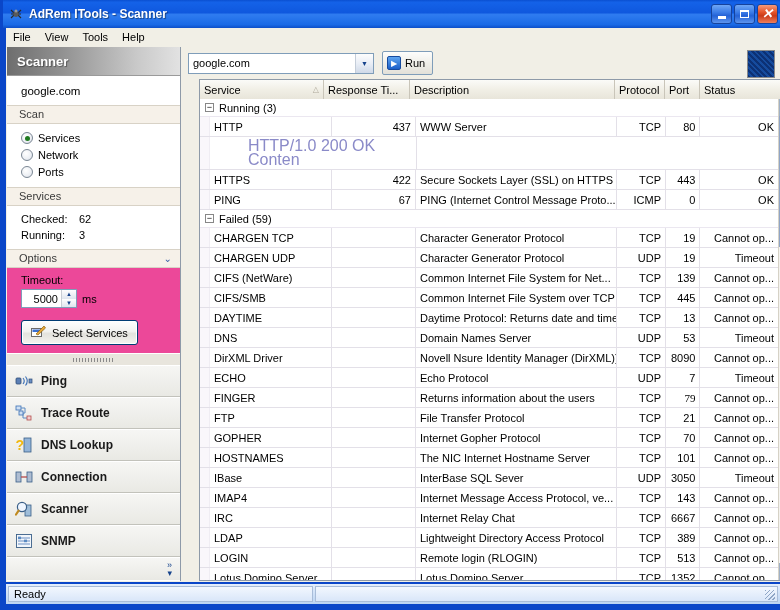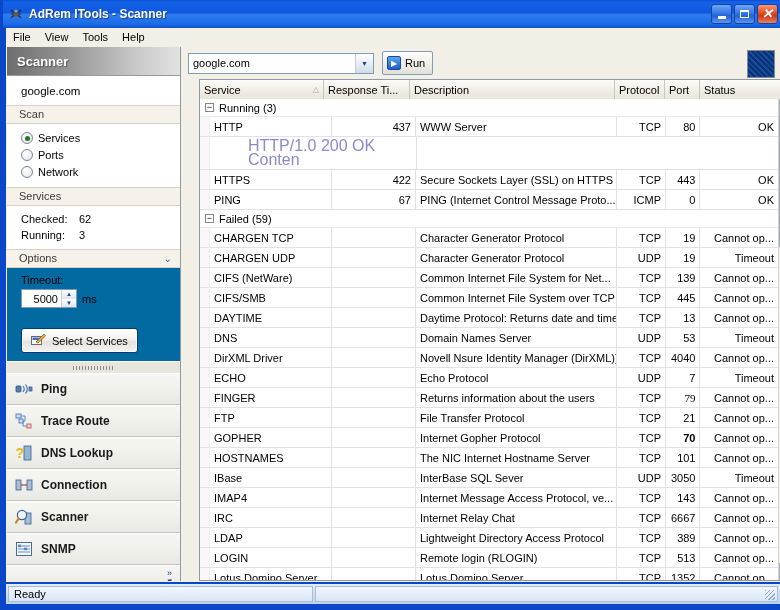--- a/index.html
+++ b/index.html
@@ -104,23 +104,23 @@
     margin-right:5px;position:relative;flex:0 0 auto;
   }
   .radio.on::after{
     content:"";position:absolute;left:2.5px;top:2.5px;width:5px;height:5px;
     border-radius:50%;background:#1f7a1f;
   }
   .radio-row span{font-size:11px;color:#000;}
   .kv{display:flex;font-size:11px;color:#000;line-height:16px;}
   .kv .k{width:58px;}
   .kv .v{}
-  .opt-body{background:#0369a1;padding:6px 0 8px 14px;}
+  .opt-body{background:#ec4899;padding:6px 0 8px 14px;}
   .lbl{font-size:11px;color:#000;margin-bottom:3px;}
-  .spin-wrap{display:flex;align-items:center;margin-bottom:20px;}
+  .spin-wrap{display:flex;align-items:center;margin-bottom:12px;}
   .spin{
     width:56px;height:19px;border:1px solid #7f9db9;background:#fff;
     box-sizing:border-box;display:flex;align-items:center;
   }
   .spin .val{flex:1;text-align:right;padding-right:3px;font-size:11px;}
   .spin .arrows{
     width:14px;height:17px;display:flex;flex-direction:column;
     border-left:1px solid #c8cdd4;
   }
   .spin .arrows i{
@@ -354,25 +354,25 @@
         <span>Scan</span>
       </div>
 
       <div class="sb-body">
         <div class="radio-row">
           <span class="radio on"></span>
           <span>Services</span>
         </div>
         <div class="radio-row">
           <span class="radio"></span>
-          <span>Ports</span>
+          <span>Network</span>
         </div>
         <div class="radio-row">
           <span class="radio"></span>
-          <span>Network</span>
+          <span>Ports</span>
         </div>
       </div>
 
       <div class="sb-group">
         <span>Services</span>
       </div>
 
       <div class="sb-body">
         <div class="kv">
           <span class="k">Checked:</span>
@@ -625,21 +625,21 @@
               <span class="cell r" style="width: 50px;">UDP</span>
               <span class="cell r" style="width: 35px;">53</span>
               <span class="cell r" style="width: 79px; border-right: none;">Timeout</span>
             </div>
             <div class="row">
               <span class="gutter"></span>
               <span class="cell" style="width: 124px;">DirXML Driver</span>
               <span class="cell r" style="width: 86px;"></span>
               <span class="cell" style="width: 205px;">Novell Nsure Identity Manager (DirXML))</span>
               <span class="cell r" style="width: 50px;">TCP</span>
-              <span class="cell r" style="width: 35px;">4040</span>
+              <span class="cell r" style="width: 35px;">8090</span>
               <span class="cell r" style="width: 79px; border-right: none;">Cannot op...</span>
             </div>
             <div class="row">
               <span class="gutter"></span>
               <span class="cell" style="width: 124px;">ECHO</span>
               <span class="cell r" style="width: 86px;"></span>
               <span class="cell" style="width: 205px;">Echo Protocol</span>
               <span class="cell r" style="width: 50px;">UDP</span>
               <span class="cell r" style="width: 35px;">7</span>
               <span class="cell r" style="width: 79px; border-right: none;">Timeout</span>
@@ -661,21 +661,21 @@
               <span class="cell r" style="width: 50px;">TCP</span>
               <span class="cell r" style="width: 35px;">21</span>
               <span class="cell r" style="width: 79px; border-right: none;">Cannot op...</span>
             </div>
             <div class="row">
               <span class="gutter"></span>
               <span class="cell" style="width: 124px;">GOPHER</span>
               <span class="cell r" style="width: 86px;"></span>
               <span class="cell" style="width: 205px;">Internet Gopher Protocol</span>
               <span class="cell r" style="width: 50px;">TCP</span>
-              <span class="cell r" style="width: 35px; font-weight: bold;">70</span>
+              <span class="cell r" style="width: 35px;">70</span>
               <span class="cell r" style="width: 79px; border-right: none;">Cannot op...</span>
             </div>
             <div class="row">
               <span class="gutter"></span>
               <span class="cell" style="width: 124px;">HOSTNAMES</span>
               <span class="cell r" style="width: 86px;"></span>
               <span class="cell" style="width: 205px;">The NIC Internet Hostname Server</span>
               <span class="cell r" style="width: 50px;">TCP</span>
               <span class="cell r" style="width: 35px;">101</span>
               <span class="cell r" style="width: 79px; border-right: none;">Cannot op...</span>

